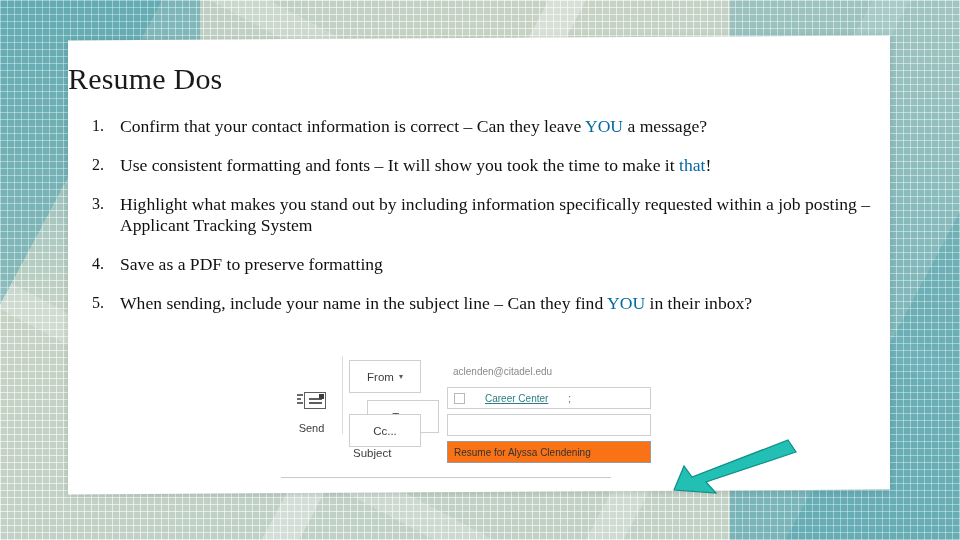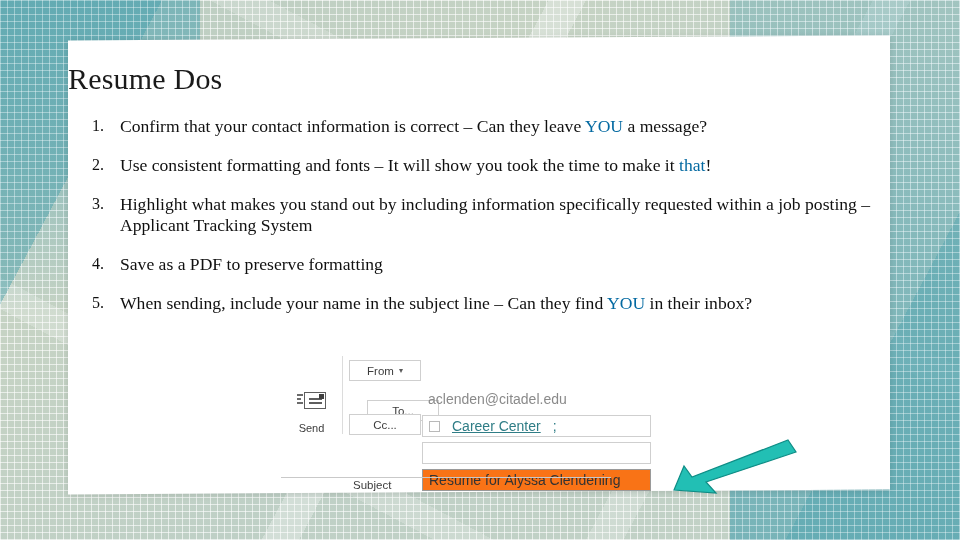--- a/index.html
+++ b/index.html
@@ -112,46 +112,46 @@
   #send-icon .env .l2{top:9px;width:13px;}
   #send-icon .ticks i{
     position:absolute;left:0;height:1.5px;background:#6b6b6b;display:block;
   }
   #send-icon .ticks i:nth-child(1){top:2px;width:6px;}
   #send-icon .ticks i:nth-child(2){top:6px;width:4px;}
   #send-icon .ticks i:nth-child(3){top:10px;width:6px;}
   #send-label{font-size:11px;color:#3c3c3c;}
 
   .fld-btn{
-    position:absolute;left:68px;width:72px;height:21px;
+    position:absolute;left:68px;width:72px;height:33px;
     border:1px solid #cfcfcf;background:#fff;
     font-size:11.5px;color:#3c3c3c;
     display:flex;align-items:center;justify-content:center;
     box-sizing:border-box;
   }
   .fld-btn .caret{font-size:8px;margin-left:5px;color:#5a5a5a;}
   #btn-from{top:4px;}
   #btn-to{top:44px;margin-left:18px;}
   #btn-cc{top:58px;}
   #lbl-subject{
     position:absolute;left:68px;top:88px;width:72px;height:18px;
     font-size:11.5px;color:#3c3c3c;display:flex;align-items:center;
-    padding-left:4px;box-sizing:border-box;margin-top:32px;
+    padding-left:4px;box-sizing:border-box;
   }
 
   .fld-val{
-    position:absolute;left:141px;right:-40px;height:22px;
-    font-size:14px;color:#555;display:flex;align-items:center;
-    padding-left:6px;box-sizing:border-box;margin-top:28px;
+    position:absolute;left:166px;right:-40px;height:22px;
+    font-size:10px;color:#555;display:flex;align-items:center;
+    padding-left:6px;box-sizing:border-box;
   }
   #val-from{top:4px;color:#8a8a8a;}
   #box-to{top:31px;border:1px solid #cfcfcf;background:#fff;}
   #box-cc{top:58px;border:1px solid #cfcfcf;background:#fff;}
   #box-subject{top:85px;border:1px solid #9a9a9a;background:#f97316;color:#333;}
-  .recip-chip{display:flex;align-items:center;gap:12px;}
+  .recip-chip{display:flex;align-items:center;gap:20px;}
   .recip-chip .sq{
     width:9px;height:9px;border:1px solid #b9b9b9;background:#fff;display:inline-block;
   }
   .recip-chip a{color:#2f7d86;text-decoration:underline;}
   .recip-chip .semi{color:#2f7d86;}
 
   
   #arrow{position:absolute;left:600px;top:398px;width:130px;height:66px;}
 </style>
 </head>

